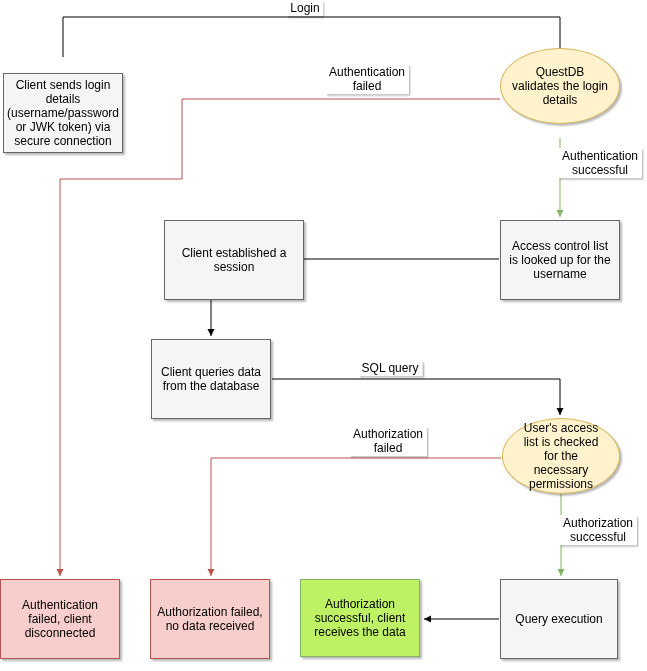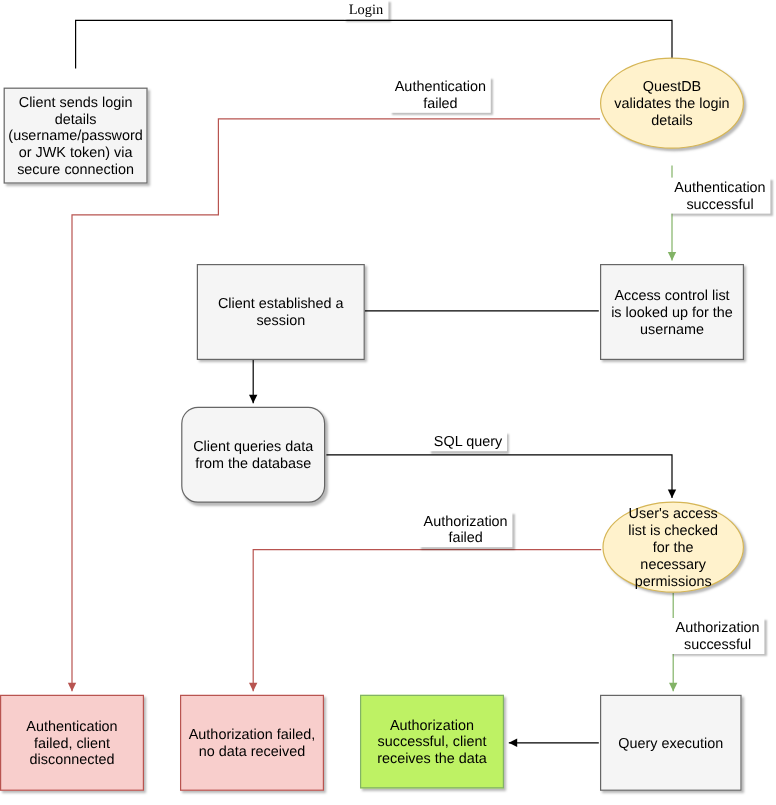--- a/index.html
+++ b/index.html
@@ -98,33 +98,33 @@
   </svg>
 
   <div class="node rect-gray" style="left:3px; top:57px; width:120px; height:80px;margin-top:16px;">Client sends login details (username/password or JWK token) via secure connection</div>
 
   <div class="node ellipse" style="left:500px; top:48px; width:120px; height:76px;">QuestDB validates the login details</div>
 
   <div class="node rect-gray" style="left:500px; top:220px; width:120px; height:80px;">Access control list is looked up for the username</div>
 
   <div class="node rect-gray" style="left:164px; top:220px; width:140px; height:80px;">Client established a session</div>
 
-  <div class="node rect-gray" style="left:151px; top:339px; width:120px; height:80px;border-radius:14px;">Client queries data from the database</div>
+  <div class="node rect-gray" style="left:151px; top:339px; width:120px; height:80px;">Client queries data from the database</div>
 
   <div class="node ellipse" style="left:502px; top:418px; width:118px; height:76px; padding:6px 12px;">User's access list is checked for the necessary permissions</div>
 
   <div class="node rect-red" style="left:0px; top:579px; width:120px; height:80px;">Authentication failed, client disconnected</div>
 
   <div class="node rect-red" style="left:150px; top:579px; width:120px; height:80px;">Authorization failed, no data received</div>
 
   <div class="node rect-green" style="left:300px; top:579px; width:120px; height:78px;">Authorization successful, client receives the data</div>
 
   <div class="node rect-gray" style="left:500px; top:579px; width:118px; height:80px;">Query execution</div>
 
-  <div class="edge-label" style="left:305px; top:0px;font-family:Liberation Serif, serif;">Login</div>
+  <div class="edge-label" style="left:305px; top:0px;">Login</div>
 
   <div class="edge-label" style="left:367px; top:64px;">Authentication
 failed</div>
 
   <div class="edge-label" style="left:600px; top:148px;">Authentication
 successful</div>
 
   <div class="edge-label" style="left:390px; top:360px;">SQL query</div>
 
   <div class="edge-label" style="left:388px; top:426px;">Authorization

